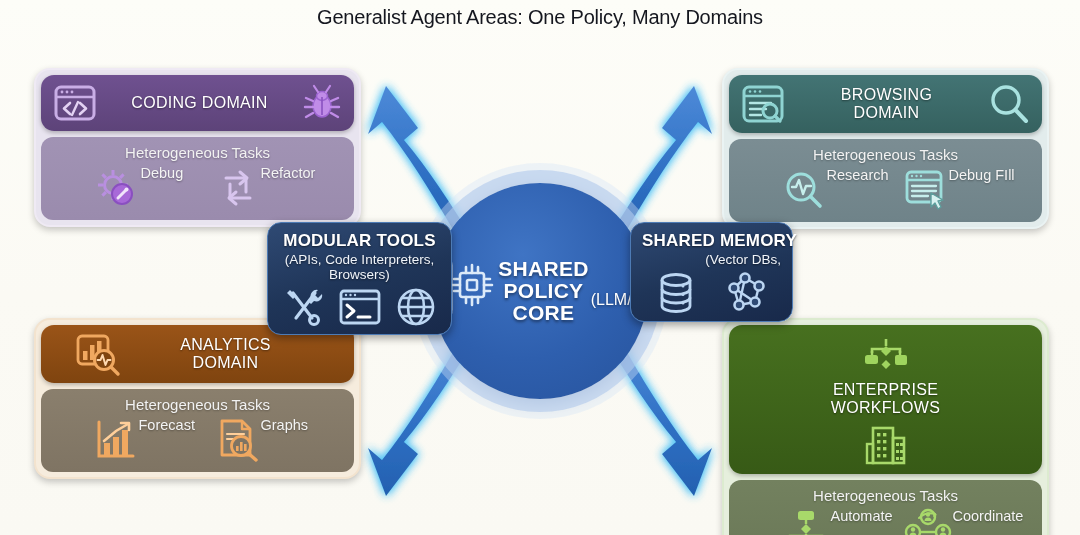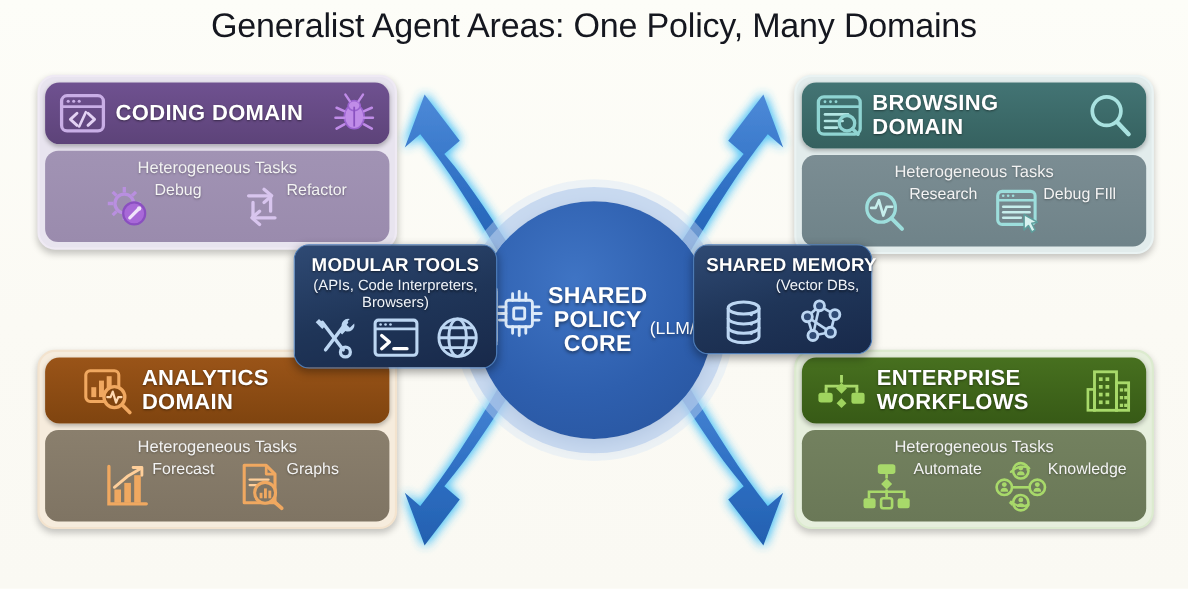--- a/index.html
+++ b/index.html
@@ -19,21 +19,21 @@
     background: linear-gradient(180deg, #fdfdf8 0%, #fbfaf4 55%, #faf9f3 100%);
   }
 
   
   .title {
     position: absolute;
     top: 6px;
     left: 0;
     width: 1080px;
     text-align: center;
-    font-size: 31px;
+    font-size: 20px;
     font-weight: 400;
     letter-spacing: -0.2px;
     color: #15171f;
     font-family: "Liberation Sans", sans-serif;
   }
 
   
   .arrows {
     position: absolute;
     left: 0; top: 0;
@@ -52,24 +52,24 @@
     border-radius: 13px;
     display: flex;
     align-items: center;
     justify-content: space-between;
     padding: 8px 12px;
     gap: 8px;
     box-shadow: 0 2px 4px rgba(0,0,0,0.25);
   }
   .panel-title {
     flex: 1;
-    text-align: left;
+    text-align: center;
     color: #ffffff;
-    font-weight: bold;
-    font-size: 20px;
+    font-weight: normal;
+    font-size: 16px;
     line-height: 1.1;
     letter-spacing: 0.3px;
     text-shadow: 0 1px 2px rgba(0,0,0,0.45);
   }
   .panel-body {
     margin-top: 6px;
     border-radius: 12px;
     padding: 7px 10px 9px 10px;
     text-align: center;
   }
@@ -113,21 +113,21 @@
 
   
   #panel-analytics { left: 34px; top: 318px; width: 327px;
     background: #f6ecdd; border: 2px solid #f3e3ce; }
   #panel-analytics .panel-header { background: linear-gradient(180deg, #9a5418 0%, #7f440f 100%); padding-left: 34px; }
   #panel-analytics .panel-body { background: linear-gradient(180deg, #8a7f6d 0%, #7f7463 100%); }
 
   
   #panel-enterprise { left: 722px; top: 318px; width: 327px;
     background: #e6efdd; border: 2px solid #dcebcf; }
-  #panel-enterprise .panel-header { background: linear-gradient(180deg, #47701f 0%, #375a16 100%); }
+  #panel-enterprise .panel-header { background: linear-gradient(180deg, #47701f 0%, #375a16 100%); flex-direction: column; }
   #panel-enterprise .panel-body { background: linear-gradient(180deg, #73815f 0%, #6a7857 100%); }
 
   
   #core {
     position: absolute;
     left: 432px; top: 183px;
     width: 216px; height: 216px;
     border-radius: 50%;
     background: radial-gradient(circle at 42% 33%, #3f74c4 0%, #2e5fae 55%, #27539c 100%);
     box-shadow: 0 0 0 13px rgba(178,201,235,0.62),
@@ -526,21 +526,21 @@
                   <path d="M20.5 42 a3.5 3.5 0 0 1 7 0 z"></path>
               </g>
               <g fill="none" stroke="#a8d96a" stroke-width="2" stroke-linecap="round">
                 <path d="M15 10 A16 16 0 0 1 31 6"></path>
                 <path d="M31 40 A16 16 0 0 1 15 37"></path>
               </g>
               <path d="M30 4 L33 7 L29 9 Z" fill="#a8d96a"></path>
               <path d="M16 41 L13 38 L17 36 Z" fill="#a8d96a"></path>
             </svg>
           </span>
-          <span class="task-label">Knowledge</span>
+          <span class="task-label">Coordinate</span>
         </div>
       </div>
     </div>
   </div>
 
   <div id="core">
     <span>
       <svg width="86" height="72" viewBox="0 0 86 72">
         <g fill="none" stroke="#dceaf9" stroke-width="2.6" stroke-linecap="round" stroke-linejoin="round">
           <path d="M41 10 C33 6 24 8 21 15 C13 16 9 24 13 30 C8 36 11 45 19 47 C21 56 31 60 39 55 L41 55 Z"></path>

